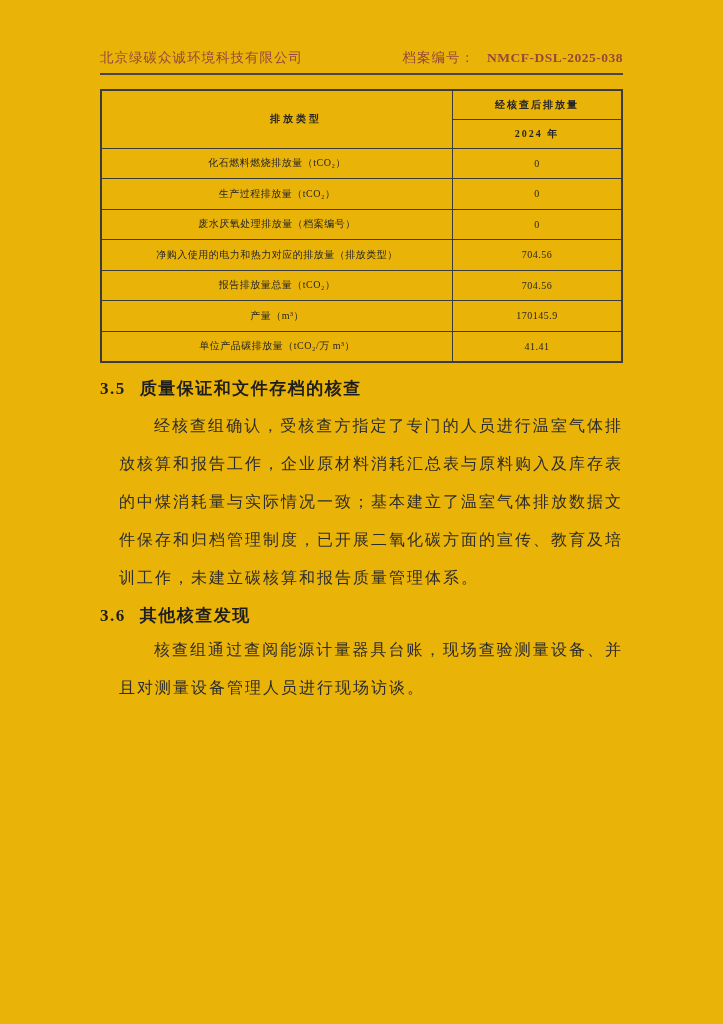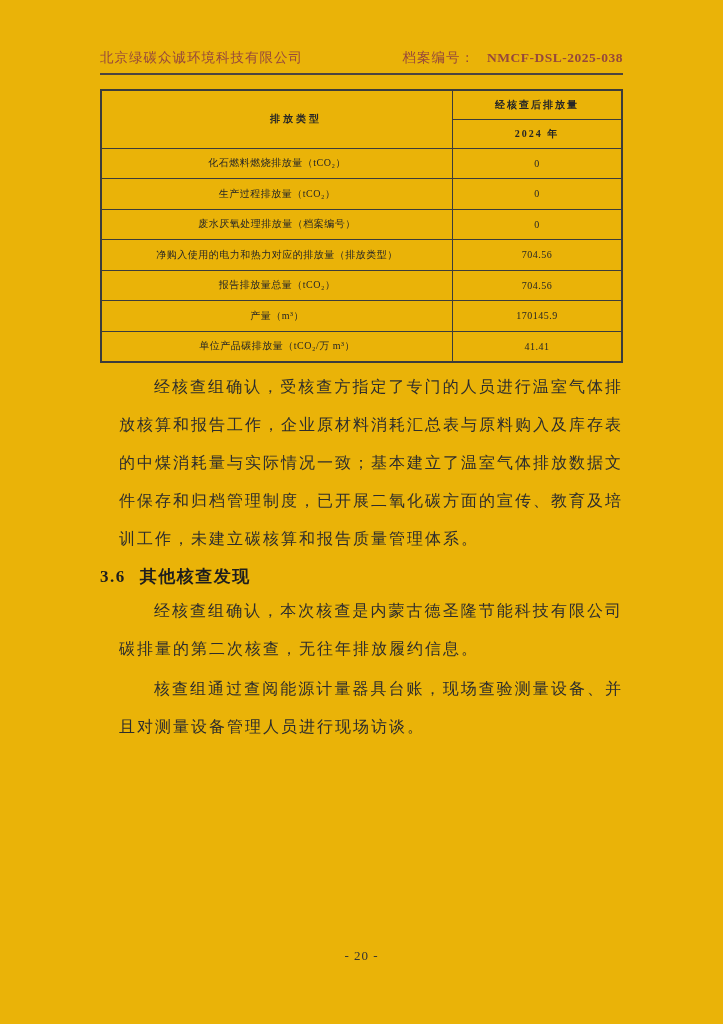--- a/index.html
+++ b/index.html
@@ -151,26 +151,27 @@
           <td class="data">产量（m³）</td>
           <td class="data">170145.9</td>
         </tr>
         <tr>
           <td class="data">单位产品碳排放量（tCO₂/万 m³）</td>
           <td class="data">41.41</td>
         </tr>
       </tbody>
     </table>
 
+    <div class="h-sec h-lvl2" id="h35">
+      <span class="sec-num">3.5</span><span class="sec-title">质量保证和文件存档的核查</span>
+    </div>
     <p class="body-text">经核查组确认，受核查方指定了专门的人员进行温室气体排放核算和报告工作，企业原材料消耗汇总表与原料购入及库存表的中煤消耗量与实际情况一致；基本建立了温室气体排放数据文件保存和归档管理制度，已开展二氧化碳方面的宣传、教育及培训工作，未建立碳核算和报告质量管理体系。</p>
 
     <div class="h-sec h-lvl2" id="h36">
       <span class="sec-num">3.6</span><span class="sec-title">其他核查发现</span>
     </div>
 
-    <p class="body-text no-gap">经核查组确认，本次核查是内蒙古德圣隆节能科技有限公司碳排量的第二次核查，无往年排放履约信息。</p>
 
     <p class="body-text no-gap">核查组通过查阅能源计量器具台账，现场查验测量设备、并且对测量设备管理人员进行现场访谈。</p>
 
   </div>
 
-  <div class="page-footer">- 20 -</div>
 </div>
 
 </body></html>

